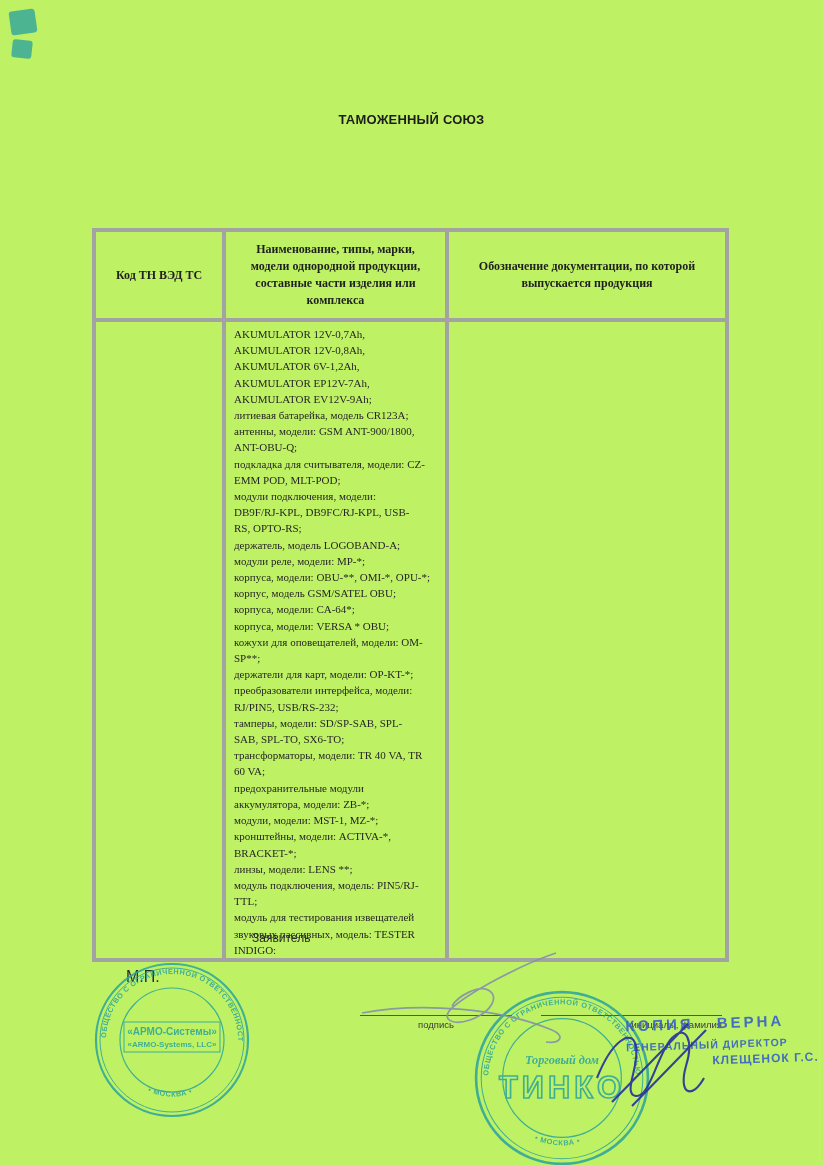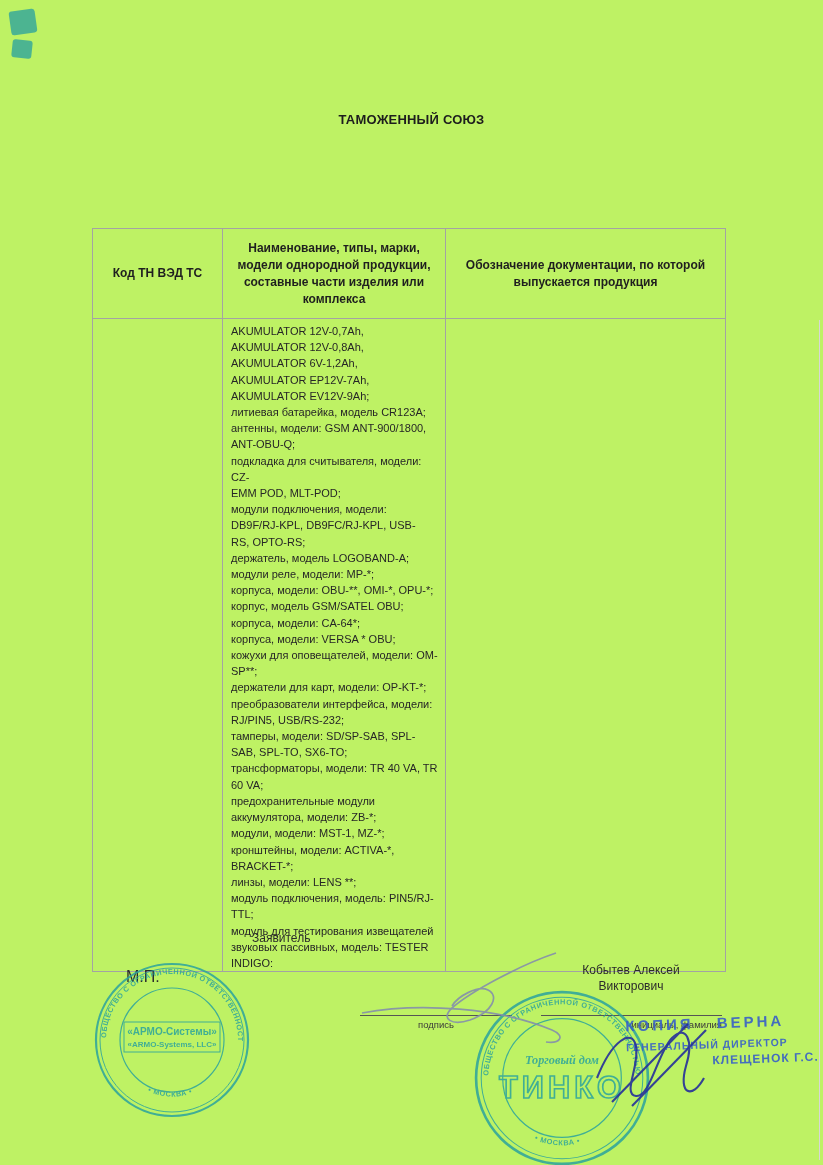--- a/index.html
+++ b/index.html
@@ -8,21 +8,21 @@
           font-family:"Liberation Sans", sans-serif; color:#2b2b2b; overflow:hidden; }
 
   
   .title { position:absolute; left:0; width:100%; text-align:center; font-weight:bold;
            font-size:13px; color:#1d1d1d; letter-spacing:.2px; }
   #t1 { top:112px; } #t2 { top:144px; } #t3 { top:177px; }
 
   
   table.doc { position:absolute; left:92px; top:228px; width:633px;
               border-collapse:collapse; table-layout:fixed; }
-  table.doc th, table.doc td { border:1px solid #a3a3a3; }
+  table.doc th, table.doc td { border:4px solid #a3a3a3;font-family:Liberation Serif, serif; }
   table.doc th { font-weight:bold; font-size:12px; line-height:17px; text-align:center;
                  vertical-align:middle; padding:6px 8px; color:#1f1f1f; }
   tr.hdr { height:90px; }
   tr.bodyrow { height:632px; }
   table.doc td { vertical-align:top; }
   td.products { padding:4px 6px 0 8px; font-size:11px; line-height:16.2px; color:#262626; }
   .preline { white-space:pre-line; }
 
   
   .abs { position:absolute; }
@@ -136,22 +136,20 @@
 модуль для тестирования извещателей
 звуковых пассивных, модель: TESTER
 INDIGO:</td>
         <td></td>
       </tr>
     </tbody>
   </table>
 
   <div class="abs" id="mp">М.П.</div>
   <div class="abs" id="applicant">Заявитель</div>
-  <div class="abs preline" id="name">Кобытев Алексей
-Викторович</div>
 
   <div class="sigline" id="line1"></div>
   <div class="caption" id="cap1">подпись</div>
   <div class="sigline" id="line2"></div>
   <div class="caption" id="cap2">инициалы, фамилия</div>
 
   <svg class="stamp" id="armo" viewBox="0 0 160 160">
     <defs>
       <path id="armoTop" d="M 14,80 A 66,66 0 0 1 146,80"></path>
       <path id="armoBottom" d="M 22,92 A 60,60 0 0 0 138,92"></path>

